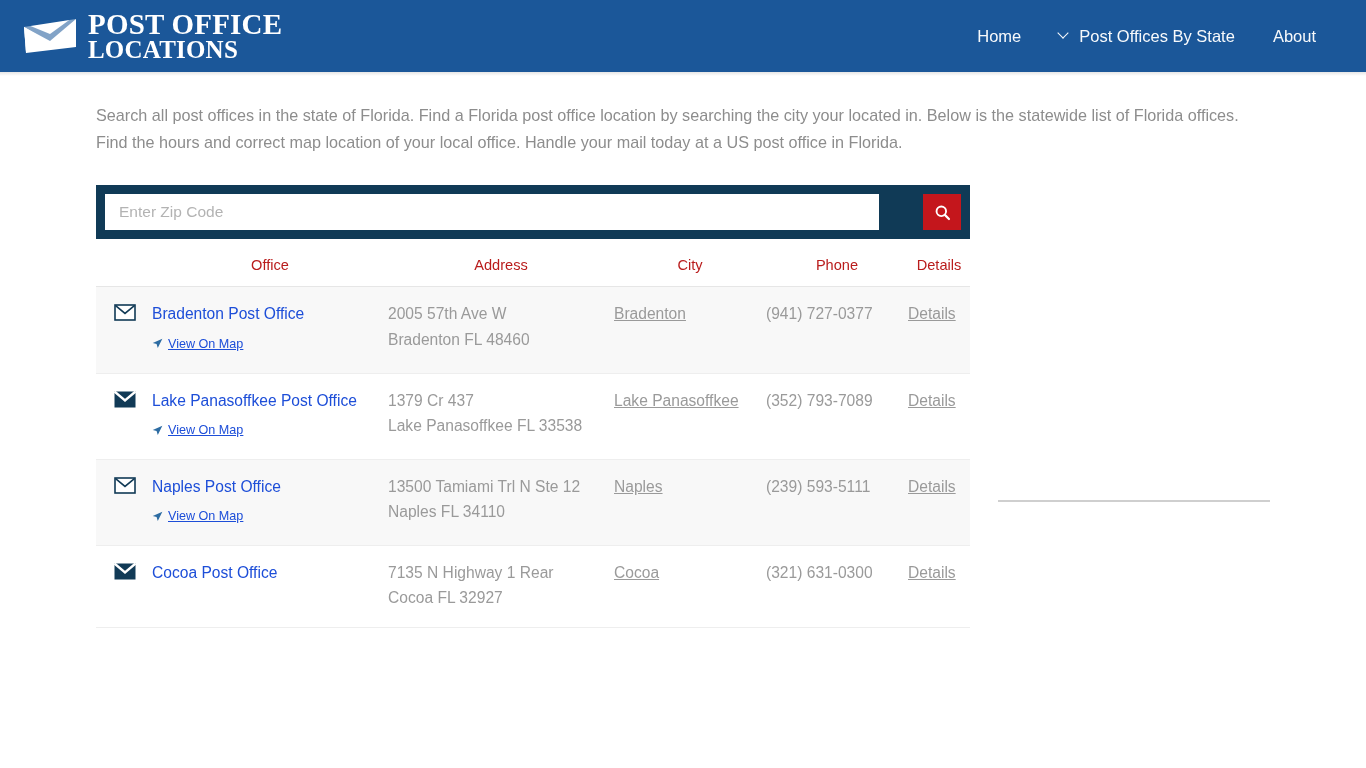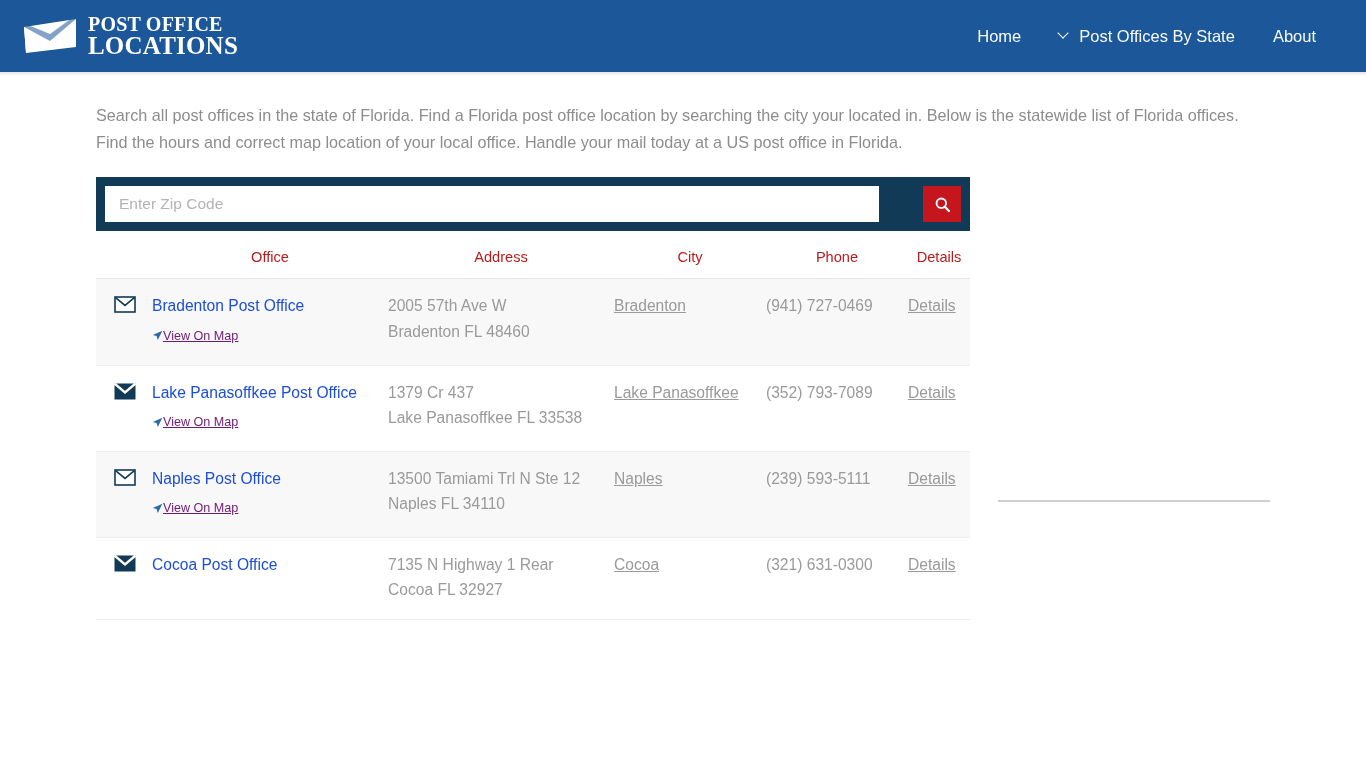--- a/index.html
+++ b/index.html
@@ -39,21 +39,21 @@
   }
   .brand-text {
     display: flex;
     flex-direction: column;
     line-height: 0.92;
     color: #ffffff;
     font-family: "Liberation Serif", serif;
     font-weight: bold;
     letter-spacing: 0.2px;
   }
-  .brand-line1 { font-size: 20px; }
+  .brand-line1 { font-size: 29px; }
   .brand-line2 { font-size: 25px; }
 
   .main-nav {
     display: flex;
     align-items: center;
     gap: 38px;
   }
   .nav-item {
     color: #ffffff;
     font-size: 16.5px;
@@ -126,21 +126,21 @@
     color: #8d8d8d;
   }
   .breadcrumb a {
     color: #7d7d7d;
     text-decoration: underline;
   }
   .breadcrumb .sep { padding: 0 3px; }
 
   
   .search-box {
-    margin-top: 22px;
+    margin-top: 30px;
     width: 874px;
     background: #103a56;
     padding: 9px;
     display: flex;
     align-items: stretch;
     gap: 44px;
   }
   .search-input {
     flex: 1 1 auto;
     height: 36px;
@@ -198,23 +198,24 @@
   col.c-city   { width: 152px; }
   col.c-phone  { width: 142px; }
   col.c-det    { width: 62px; }
 
   .cell-icon { padding-left: 18px !important; padding-top: 16px !important; }
 
   .office-name { display: block; color: #1d4ed8; }
   .view-map {
     display: inline-flex;
     align-items: center;
+    gap: 5px;
     margin-top: 7px;
     font-size: 12.6px;
-    color: #701a75;
+    color: #1d4ed8;
     text-decoration: none;
   }
   .view-map .vm-label { text-decoration: underline; }
   .vm-arrow { flex: 0 0 auto; display: block; }
 
   .city-link, .details-link {
     color: #9a9a9a;
     text-decoration: underline;
   }
   .addr-line { display: block; }
@@ -304,21 +305,21 @@
                   <svg class="vm-arrow" width="11" height="11" viewBox="0 0 12 12">
                     <path d="M11.3 0.7 L0.8 5.4 L5.0 6.6 L6.3 11.0 Z" fill="#2d6ca2"></path>
                   </svg>
                   <span class="vm-label">View On Map</span>
                 </a></td>
               <td>
                 <span class="addr-line">2005 57th Ave W</span>
                 <span class="addr-line">Bradenton FL 48460</span>
               </td>
               <td><a class="city-link" href="#">Bradenton</a></td>
-              <td>(941) 727-0469</td>
+              <td>(941) 727-0377</td>
               <td><a class="details-link" href="#">Details</a></td>
             </tr>
             <tr>
               <td class="cell-icon"><svg width="22" height="17" viewBox="0 0 22 17">
                   <rect x="0.5" y="0.5" width="21" height="16" fill="#113a56"></rect>
                   <polyline points="0.5,0.5 11,9.5 21.5,0.5" fill="none" stroke="#ffffff" stroke-width="2.4"></polyline>
                 </svg></td>
               <td><span class="office-name">Lake Panasoffkee Post Office</span><a class="view-map" href="#">
                   <svg class="vm-arrow" width="11" height="11" viewBox="0 0 12 12">
                     <path d="M11.3 0.7 L0.8 5.4 L5.0 6.6 L6.3 11.0 Z" fill="#2d6ca2"></path>

